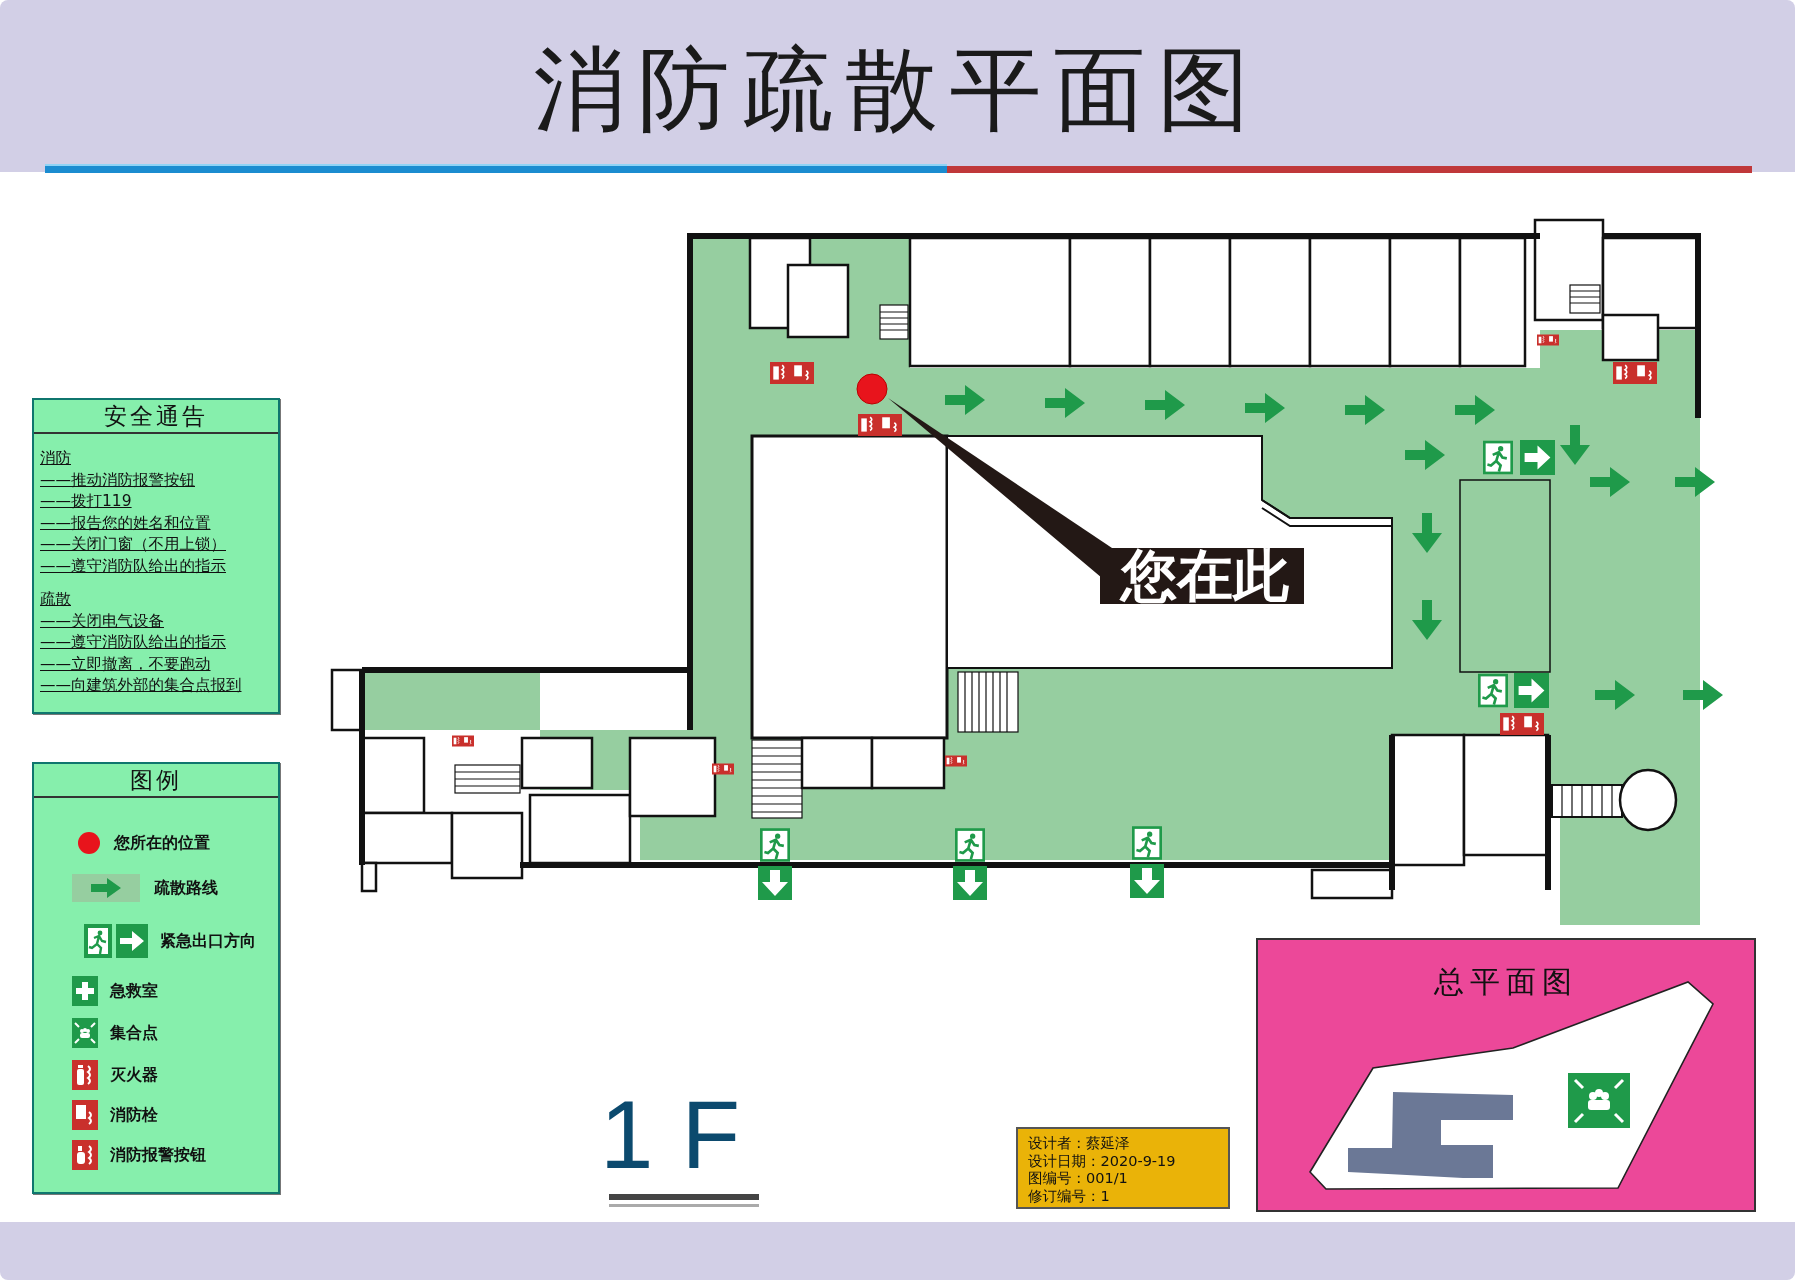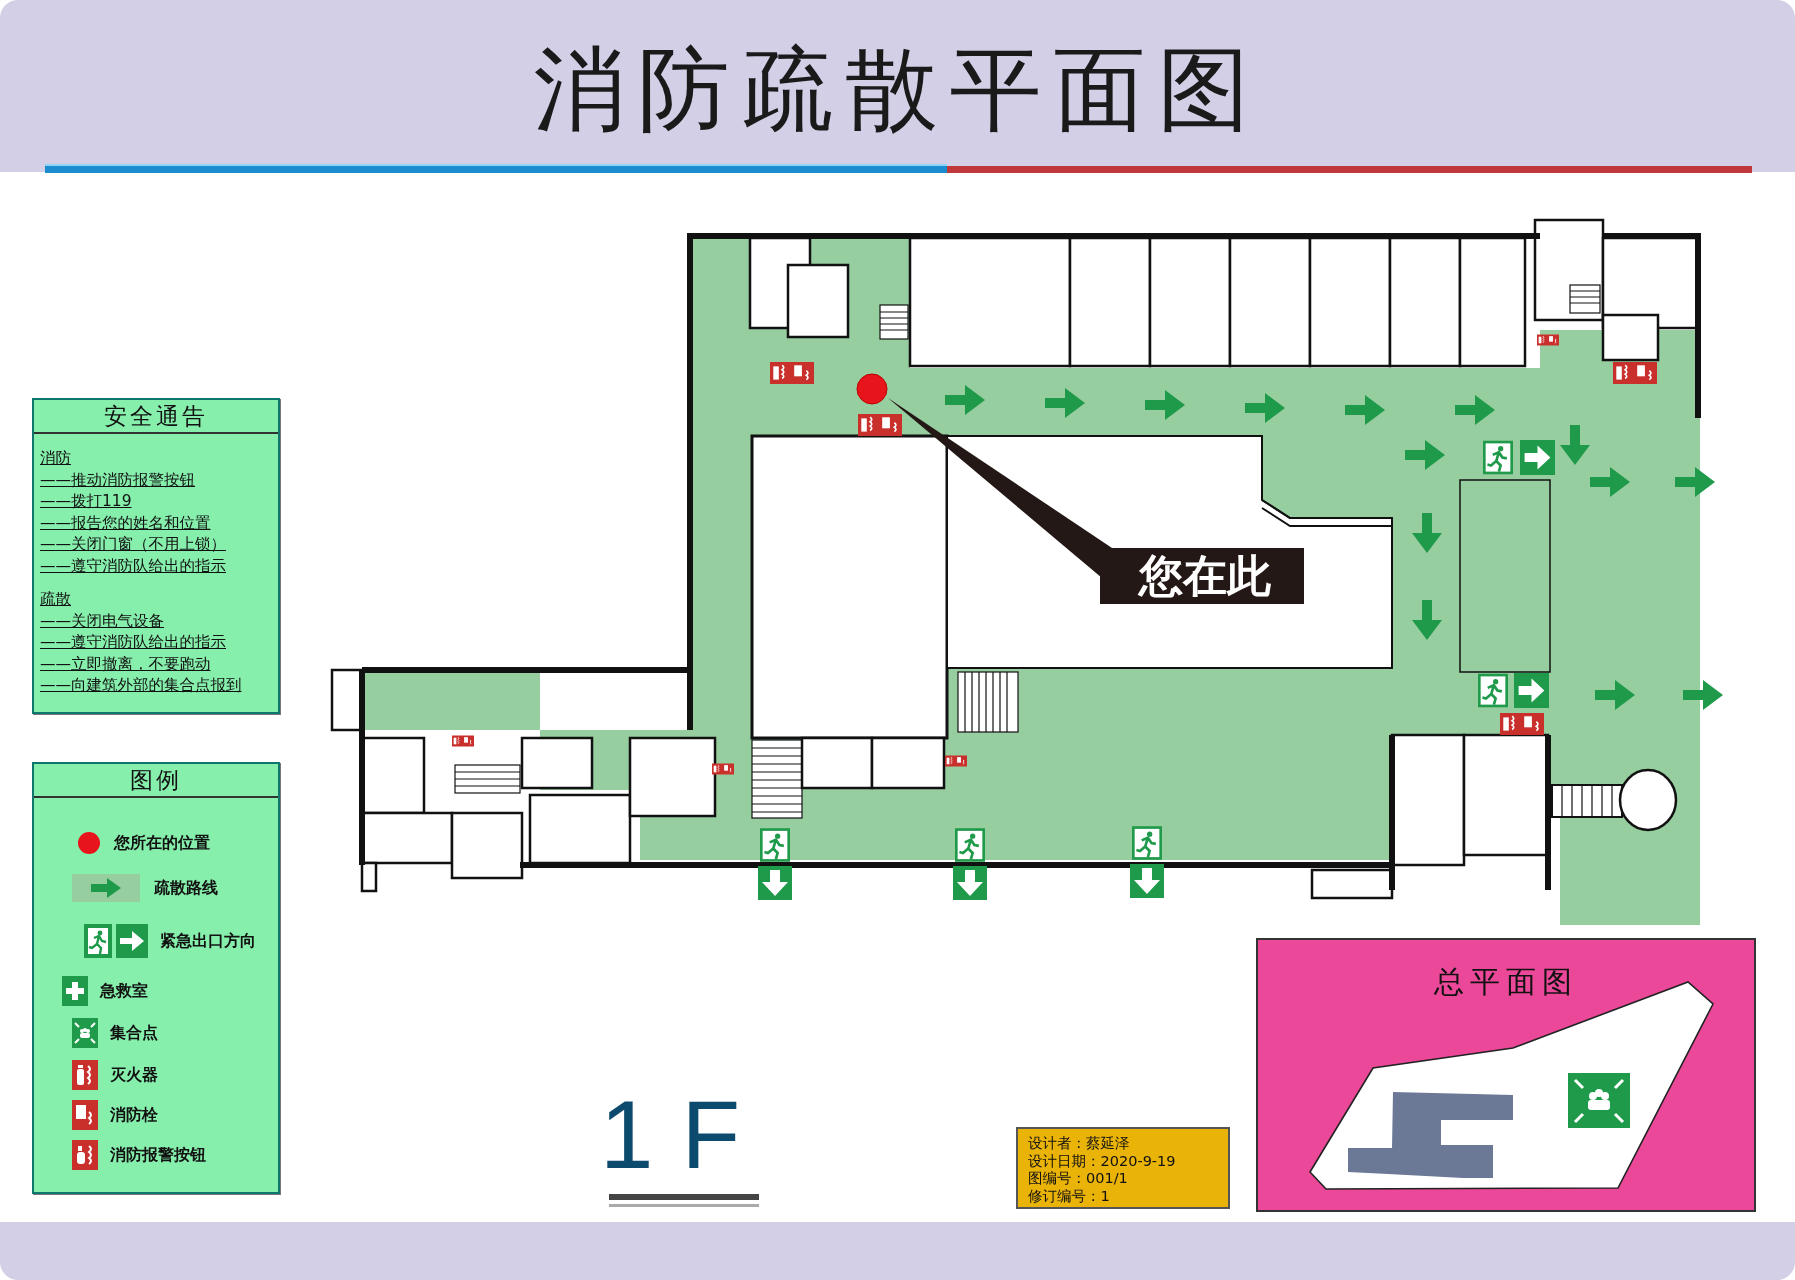--- a/index.html
+++ b/index.html
@@ -1,17 +1,17 @@
 <!DOCTYPE html>
 <html><head>
 <meta charset="utf-8">
 <style>
   html,body{margin:0;padding:0;background:#ffffff;}
   body{width:1795px;height:1280px;position:relative;overflow:hidden;font-family:"DejaVu Sans","Liberation Sans",sans-serif;color:#111;}
-  .frame{position:absolute;left:0;top:0;width:1795px;height:1280px;background:#ffffff;border-radius:18px;overflow:hidden;}
+  .frame{position:absolute;left:0;top:0;width:1795px;height:1280px;background:#ffffff;border-radius:8px;overflow:hidden;}
   .header{position:absolute;left:0;top:0;width:1795px;height:172px;background:#d2cfe6;}
   .title{position:absolute;left:0;top:28px;width:1795px;text-align:center;font-size:92px;font-weight:300;letter-spacing:12px;color:#1a1a1a;font-family:"DejaVu Sans",sans-serif;}
   .stripe{position:absolute;top:166px;height:7px;}
   .stripe.blue{left:45px;width:902px;background:#1b8cd0;box-shadow:0 -2px 0 #8fd3f5;}
   .stripe.red{left:947px;width:805px;background:#c0383a;}
   .footer{position:absolute;left:0;top:1222px;width:1795px;height:58px;background:#d2cfe6;}
   .panel{position:absolute;border:2px solid #0f766e;background:#86efac;box-shadow:1px 1px 0 #777;}
   .panel-title{height:32px;line-height:32px;border-bottom:2px solid #333;text-align:center;font-size:23px;letter-spacing:3px;}
   .notice{left:32px;top:398px;width:244px;height:312px;}
   .notice .body{padding:12px 6px 0 6px;font-size:15.5px;line-height:21.5px;white-space:nowrap;}
@@ -87,21 +87,21 @@
           </svg>
       </span>
       <span class="sq g" style="width:32px;height:34px;margin-right:12px;">
         <svg width="24" height="20" viewBox="0 0 24 20">
             <path d="M0 7 H12 V0 L24 10 L12 20 V13 H0Z" fill="#fff"></path>
           </svg>
       </span>
       <span>紧急出口方向</span>
     </div>
 
-    <div class="item" style="left:28px;top:212px;">
+    <div class="item" style="left:38px;top:212px;">
       <span class="sq g" style="margin-right:12px;">
         <svg width="20" height="20" viewBox="0 0 20 20">
             <path d="M7 1 H13 V7 H19 V13 H13 V19 H7 V13 H1 V7 H7Z" fill="#fff"></path>
           </svg>
       </span>
       <span>急救室</span>
     </div>
 
     <div class="item" style="left:38px;top:254px;">
       <span class="sq g" style="margin-right:12px;">
@@ -293,21 +293,21 @@
       <use href="#fireSet" x="945" y="740" width="22" height="42"></use>
       <use href="#fireSet" x="1500" y="713" width="44" height="22"></use>
     </g>
 
     <g>
       <polygon points="888,398 1118,552 1102,578" fill="#231815"></polygon>
       <circle cx="872" cy="389" r="15" fill="#e8141c" stroke="#b00" stroke-width="1"></circle>
       <rect x="1100" y="548" width="204" height="56" fill="#231815"></rect>
     </g>
   </svg>
-  <div style="position:absolute;left:1110px;top:550px;width:190px;text-align:center;font-size:44px;font-weight:bold;color:#fff;line-height:52px;">您在此</div>
+  <div style="position:absolute;left:1110px;top:550px;width:190px;text-align:center;font-size:56px;font-weight:bold;color:#fff;line-height:52px;">您在此</div>
 
   <div class="floorlabel">1F</div>
   <div class="fl-u1"></div>
   <div class="fl-u2"></div>
 
   <div class="info">
     <div>设计者：蔡延泽</div>
     <div>设计日期：2020-9-19</div>
     <div>图编号：001/1</div>
     <div>修订编号：1</div>

